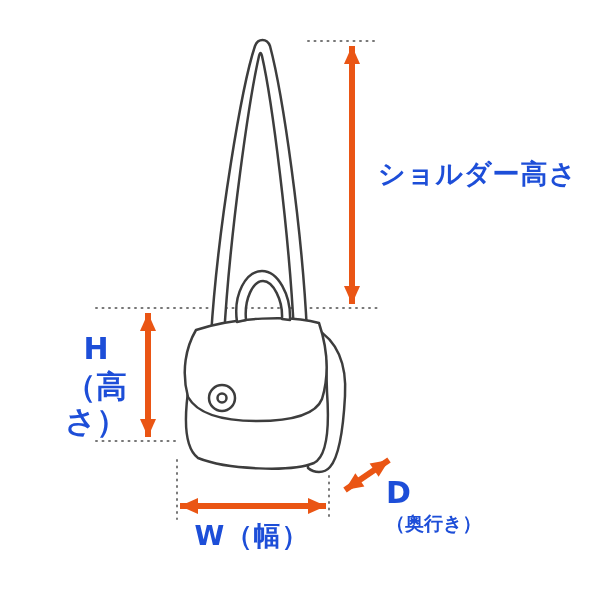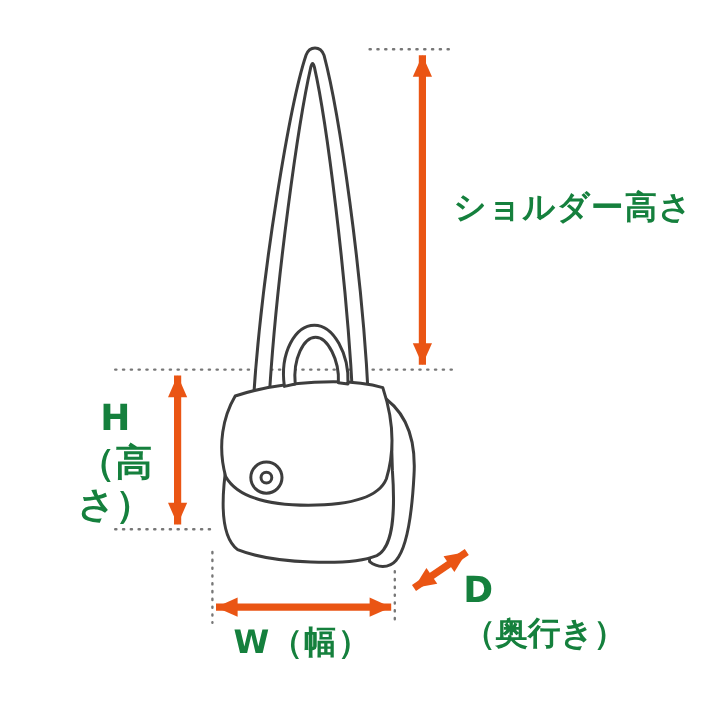--- a/index.html
+++ b/index.html
@@ -1,27 +1,27 @@
 <!DOCTYPE html>
 <html><head>
 <meta charset="utf-8">
 <style>
   html,body{margin:0;padding:0;background:#fff;}
   body{font-family:"DejaVu Sans","Liberation Sans",sans-serif;}
   .canvas{position:relative;width:600px;height:600px;background:#fff;overflow:hidden;}
   .canvas svg{position:absolute;left:0;top:0;}
-  .lbl{position:absolute;color:#15803d;font-weight:600;line-height:1.15;white-space:nowrap;}
+  .lbl{position:absolute;color:#1d4ed8;font-weight:600;line-height:1.15;white-space:nowrap;}
   .lbl-shoulder{left:378px;top:158px;font-size:27px;letter-spacing:1px;}
   .lbl-h{left:40px;top:332px;width:112px;text-align:center;white-space:normal;}
   .lbl-h .sym{display:block;font-size:30px;}
   .lbl-h .cap{display:block;font-size:31px;margin-top:2px;}
   .lbl-w{left:172px;top:520px;width:160px;text-align:center;font-size:27px;letter-spacing:1px;}
   .lbl-d{left:386px;top:476px;white-space:normal;}
   .lbl-d .sym{display:block;font-size:30px;}
-  .lbl-d .cap{display:block;font-size:27px;margin-top:2px;}
+  .lbl-d .cap{display:block;font-size:19px;margin-top:2px;}
 </style>
 </head>
 <body>
 
 <div class="canvas">
 
   <svg width="600" height="600" viewBox="0 0 600 600">
     <defs>
       <marker id="ah" markerWidth="22" markerHeight="20" refX="19" refY="9" orient="auto-start-reverse" markerUnits="userSpaceOnUse">
         <path d="M1,1 L19,9 L1,17 Z" fill="#EA5514"></path>

